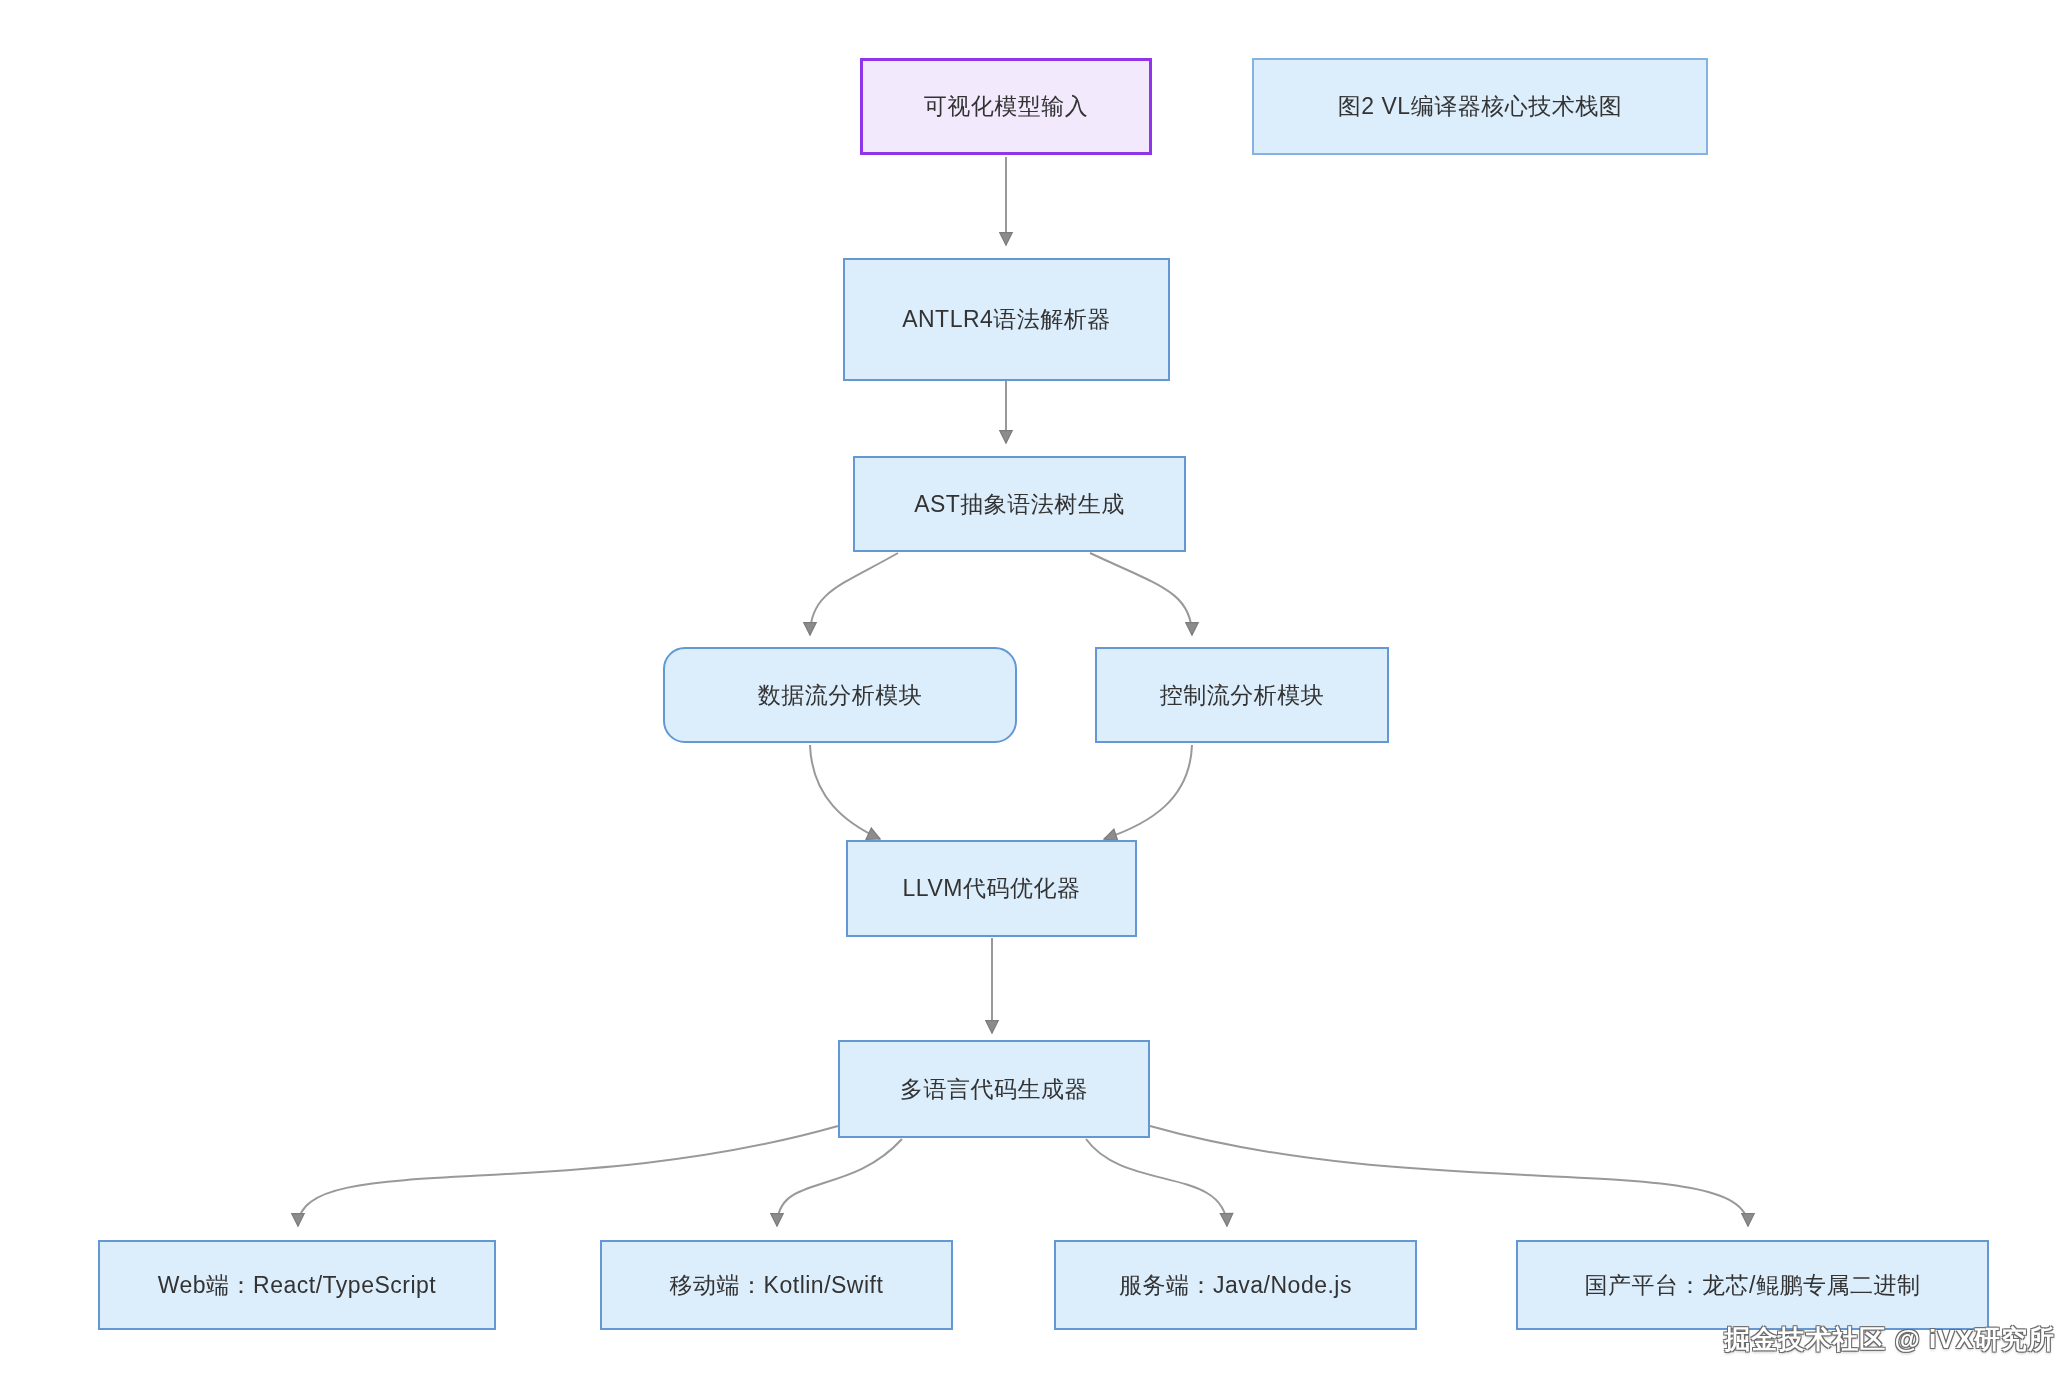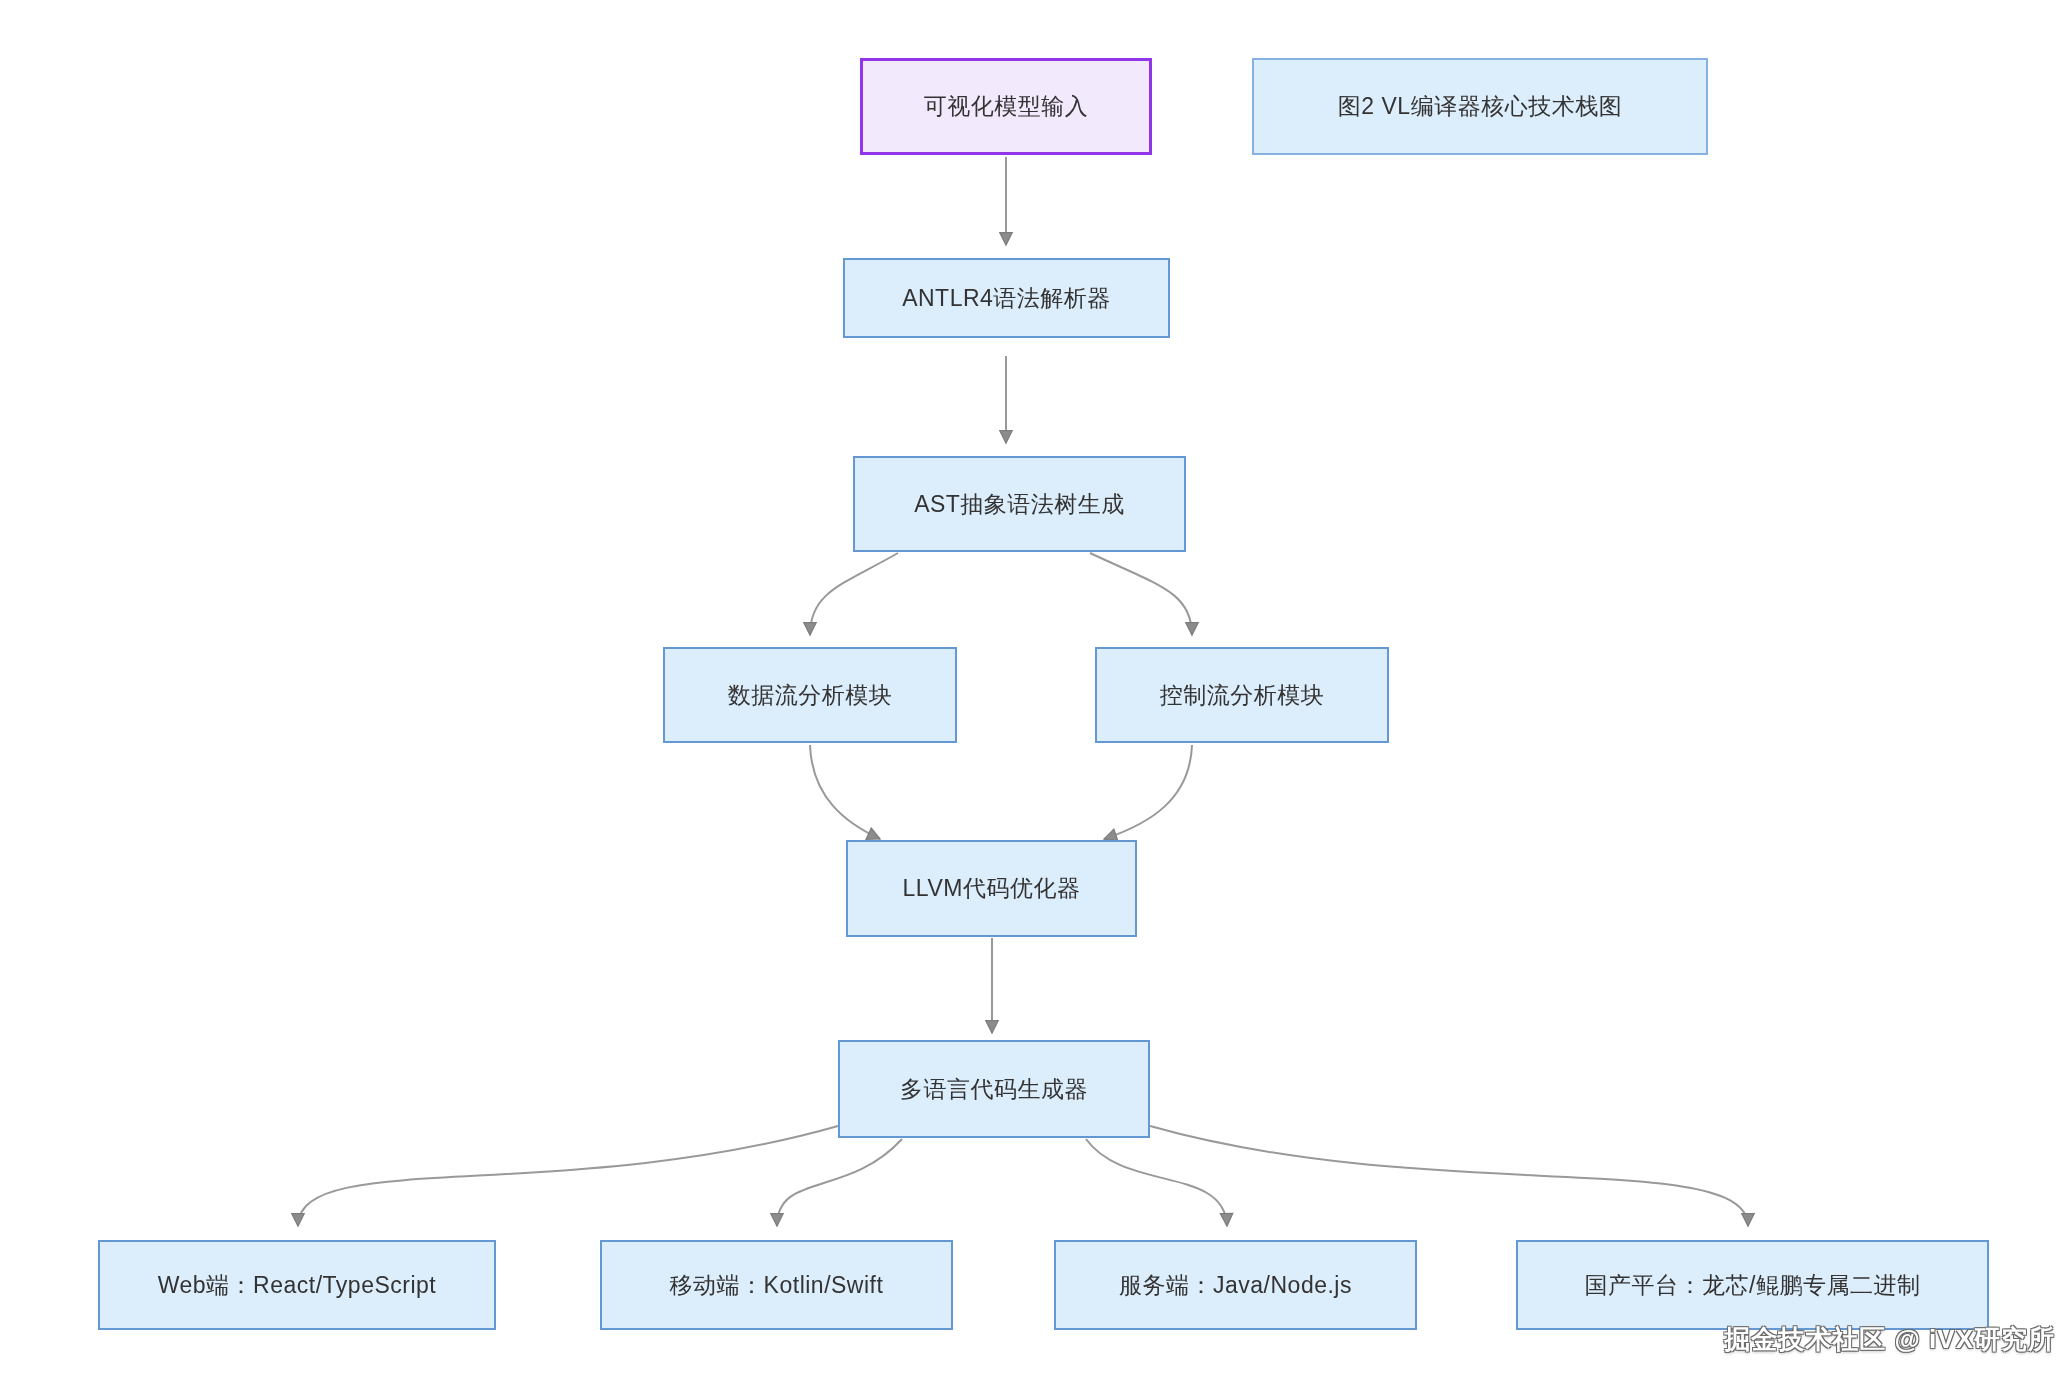--- a/index.html
+++ b/index.html
@@ -89,29 +89,29 @@
   </svg>
 
   <div class="node input" style="left:860px;top:58px;width:292px;height:97px;">
     <span>可视化模型输入</span>
   </div>
 
   <div class="node caption" style="left:1252px;top:58px;width:456px;height:97px;">
     <span>图2 VL编译器核心技术栈图</span>
   </div>
 
-  <div class="node" style="left:843px;top:258px;width:327px;height:80px;">
+  <div class="node" style="left:843px;top:258px;width:327px;height:123px;">
     <span>ANTLR4语法解析器</span>
   </div>
 
   <div class="node" style="left:841px;top:456px;width:333px;height:96px;margin-left:12px;">
     <span>AST抽象语法树生成</span>
   </div>
 
-  <div class="node" style="left:663px;top:647px;width:294px;height:96px;">
+  <div class="node" style="left:663px;top:647px;width:354px;height:96px;border-radius:22px;">
     <span>数据流分析模块</span>
   </div>
 
   <div class="node" style="left:1054px;top:647px;width:294px;height:96px;margin-left:41px;">
     <span>控制流分析模块</span>
   </div>
 
   <div class="node" style="left:846px;top:840px;width:291px;height:97px;">
     <span>LLVM代码优化器</span>
   </div>

